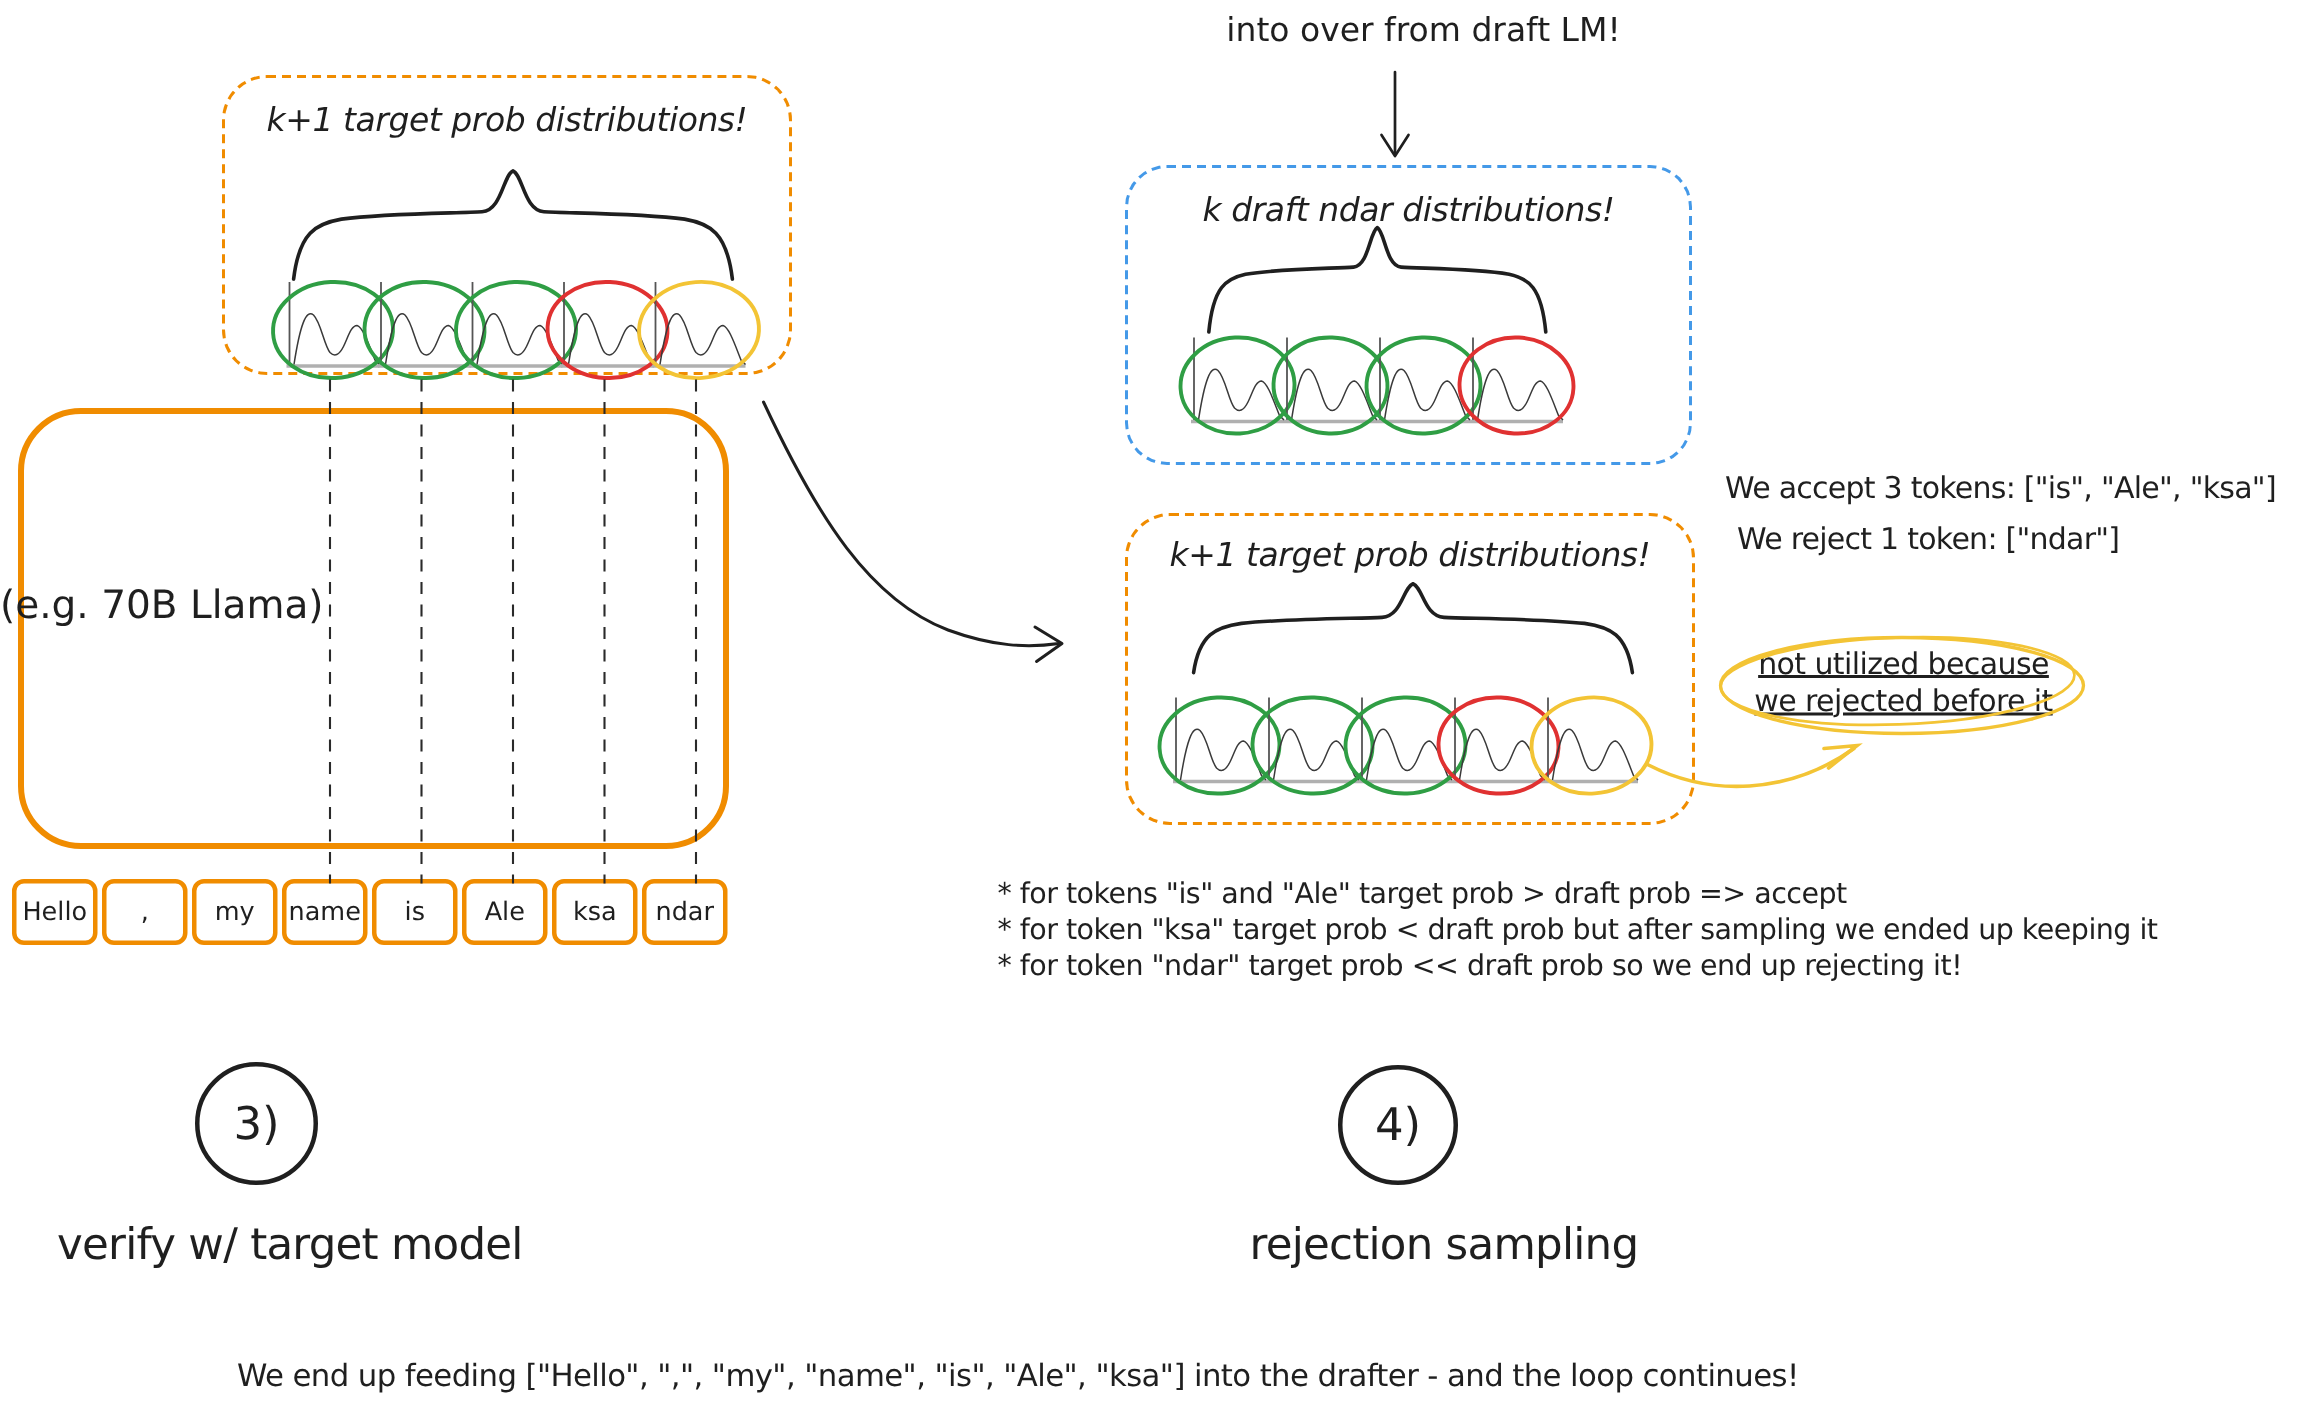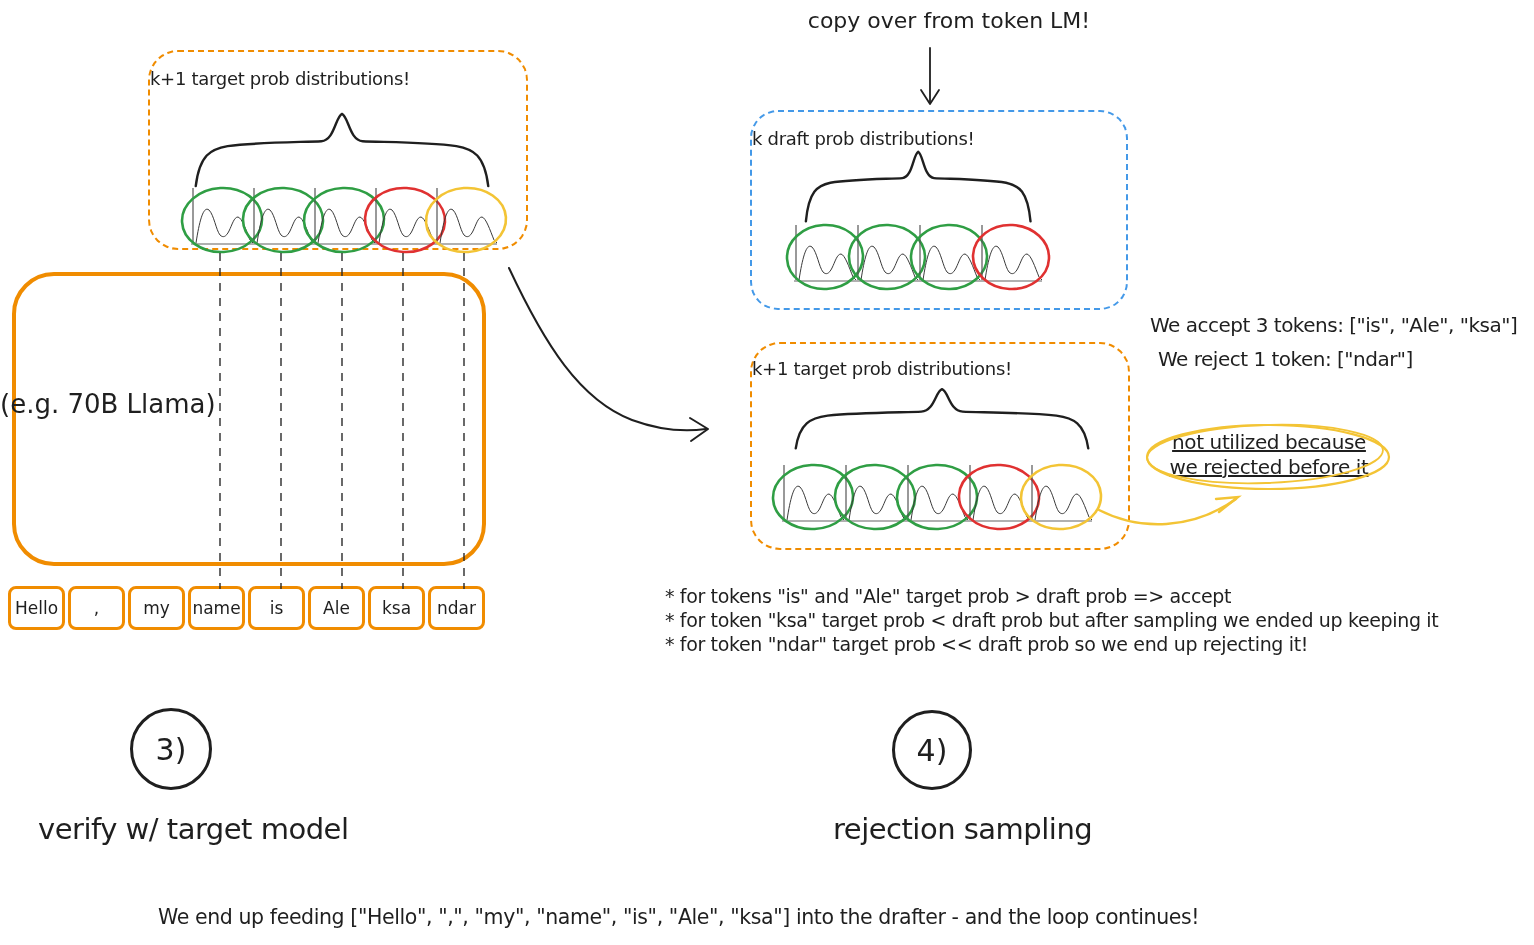--- a/index.html
+++ b/index.html
@@ -5,22 +5,22 @@
   html,body{margin:0;padding:0;background:#ffffff;}
   #canvas{
     position:relative;width:1534px;height:945px;overflow:hidden;
     font-family:"DejaVu Sans", sans-serif;color:#1f1f1f;background:#ffffff;
   }
   .abs{position:absolute;}
   .sketch-box{position:absolute;box-sizing:border-box;background:transparent;}
   .dashed-orange{border:2.5px dashed #f08c00;border-radius:30px;}
   .dashed-blue{border:2.5px dashed #4499e8;border-radius:28px;}
   .solid-orange{border:4px solid #f08c00;border-radius:42px;}
-  .box-title{position:absolute;left:0;right:0;top:16px;text-align:left;
-    font-size:18px;letter-spacing:-0.3px;white-space:nowrap;}
+  .box-title{position:absolute;left:0;right:0;top:16px;text-align:center;
+    font-size:22px;letter-spacing:-0.3px;white-space:nowrap;font-style:italic;}
   .box-svg{position:absolute;left:0;top:0;overflow:visible;}
   .lm-label{font-size:26px;line-height:36px;text-align:center;white-space:nowrap;}
   .token-row{display:flex;gap:3px;}
   .token{box-sizing:border-box;width:57px;height:44px;border:3px solid #f08c00;
     border-radius:8px;display:flex;align-items:center;justify-content:center;
     font-size:17px;background:#fff;}
   .step-circle{box-sizing:border-box;border:3.5px solid #1f1f1f;border-radius:50%;
     display:flex;align-items:center;justify-content:center;font-size:30px;}
   .step-label{font-size:29px;letter-spacing:-0.5px;white-space:nowrap;}
   .note{font-size:20px;letter-spacing:-0.5px;white-space:nowrap;}
@@ -96,24 +96,24 @@
   <div class="abs step-circle" style="left:130px;top:708px;width:82px;height:82px;">
     <span>3)</span>
   </div>
   <div class="abs step-label" style="left:38px;top:812px;">verify w/ target model</div>
 
   <div class="abs step-circle" style="left:892px;top:710px;width:80px;height:80px;">
     <span>4)</span>
   </div>
   <div class="abs step-label" style="left:833px;top:812px;">rejection sampling</div>
 
-  <div class="abs copy-note" style="left:779px;top:8px;width:340px;">copy over from token LM!</div>
+  <div class="abs copy-note" style="left:779px;top:8px;width:340px;">into over from draft LM!</div>
 
   <div class="sketch-box dashed-blue" style="left:750px;top:110px;width:378px;height:200px;">
-    <div class="box-title">k draft prob distributions!</div>
+    <div class="box-title">k draft ndar distributions!</div>
     <svg class="box-svg" width="378" height="200">
       <path class="ink-stroke" vector-effect="non-scaling-stroke" transform="translate(51,36) scale(0.72,0.94)" d="M4,78 C8,46 20,40 38,37 C70,33 120,33 138,32 C152,31 153,7 160,4 C167,7 168,31 182,32 C200,33 250,33 282,37 C300,40 312,46 316,78"></path>
       <g transform="translate(40,107)">
         <line class="axis-v" x1="4" y1="6" x2="4" y2="62"></line>
           <line class="axis-h" x1="2" y1="62" x2="64" y2="62"></line>
         <path class="curve" d="M7,61 C11,35 15,24 20,28 C25,33 27,48 31,53 C34,56 37,55 40,49 C43,43 45,35 49,35 C53,36 57,48 61,58 L64,61"></path>
         <ellipse class="ring" cx="33" cy="38" rx="38" ry="32" transform="rotate(-3 33 38)" stroke="#2f9e44"></ellipse>
       </g>
       <g transform="translate(102,107)">
         <line class="axis-v" x1="4" y1="6" x2="4" y2="62"></line>

